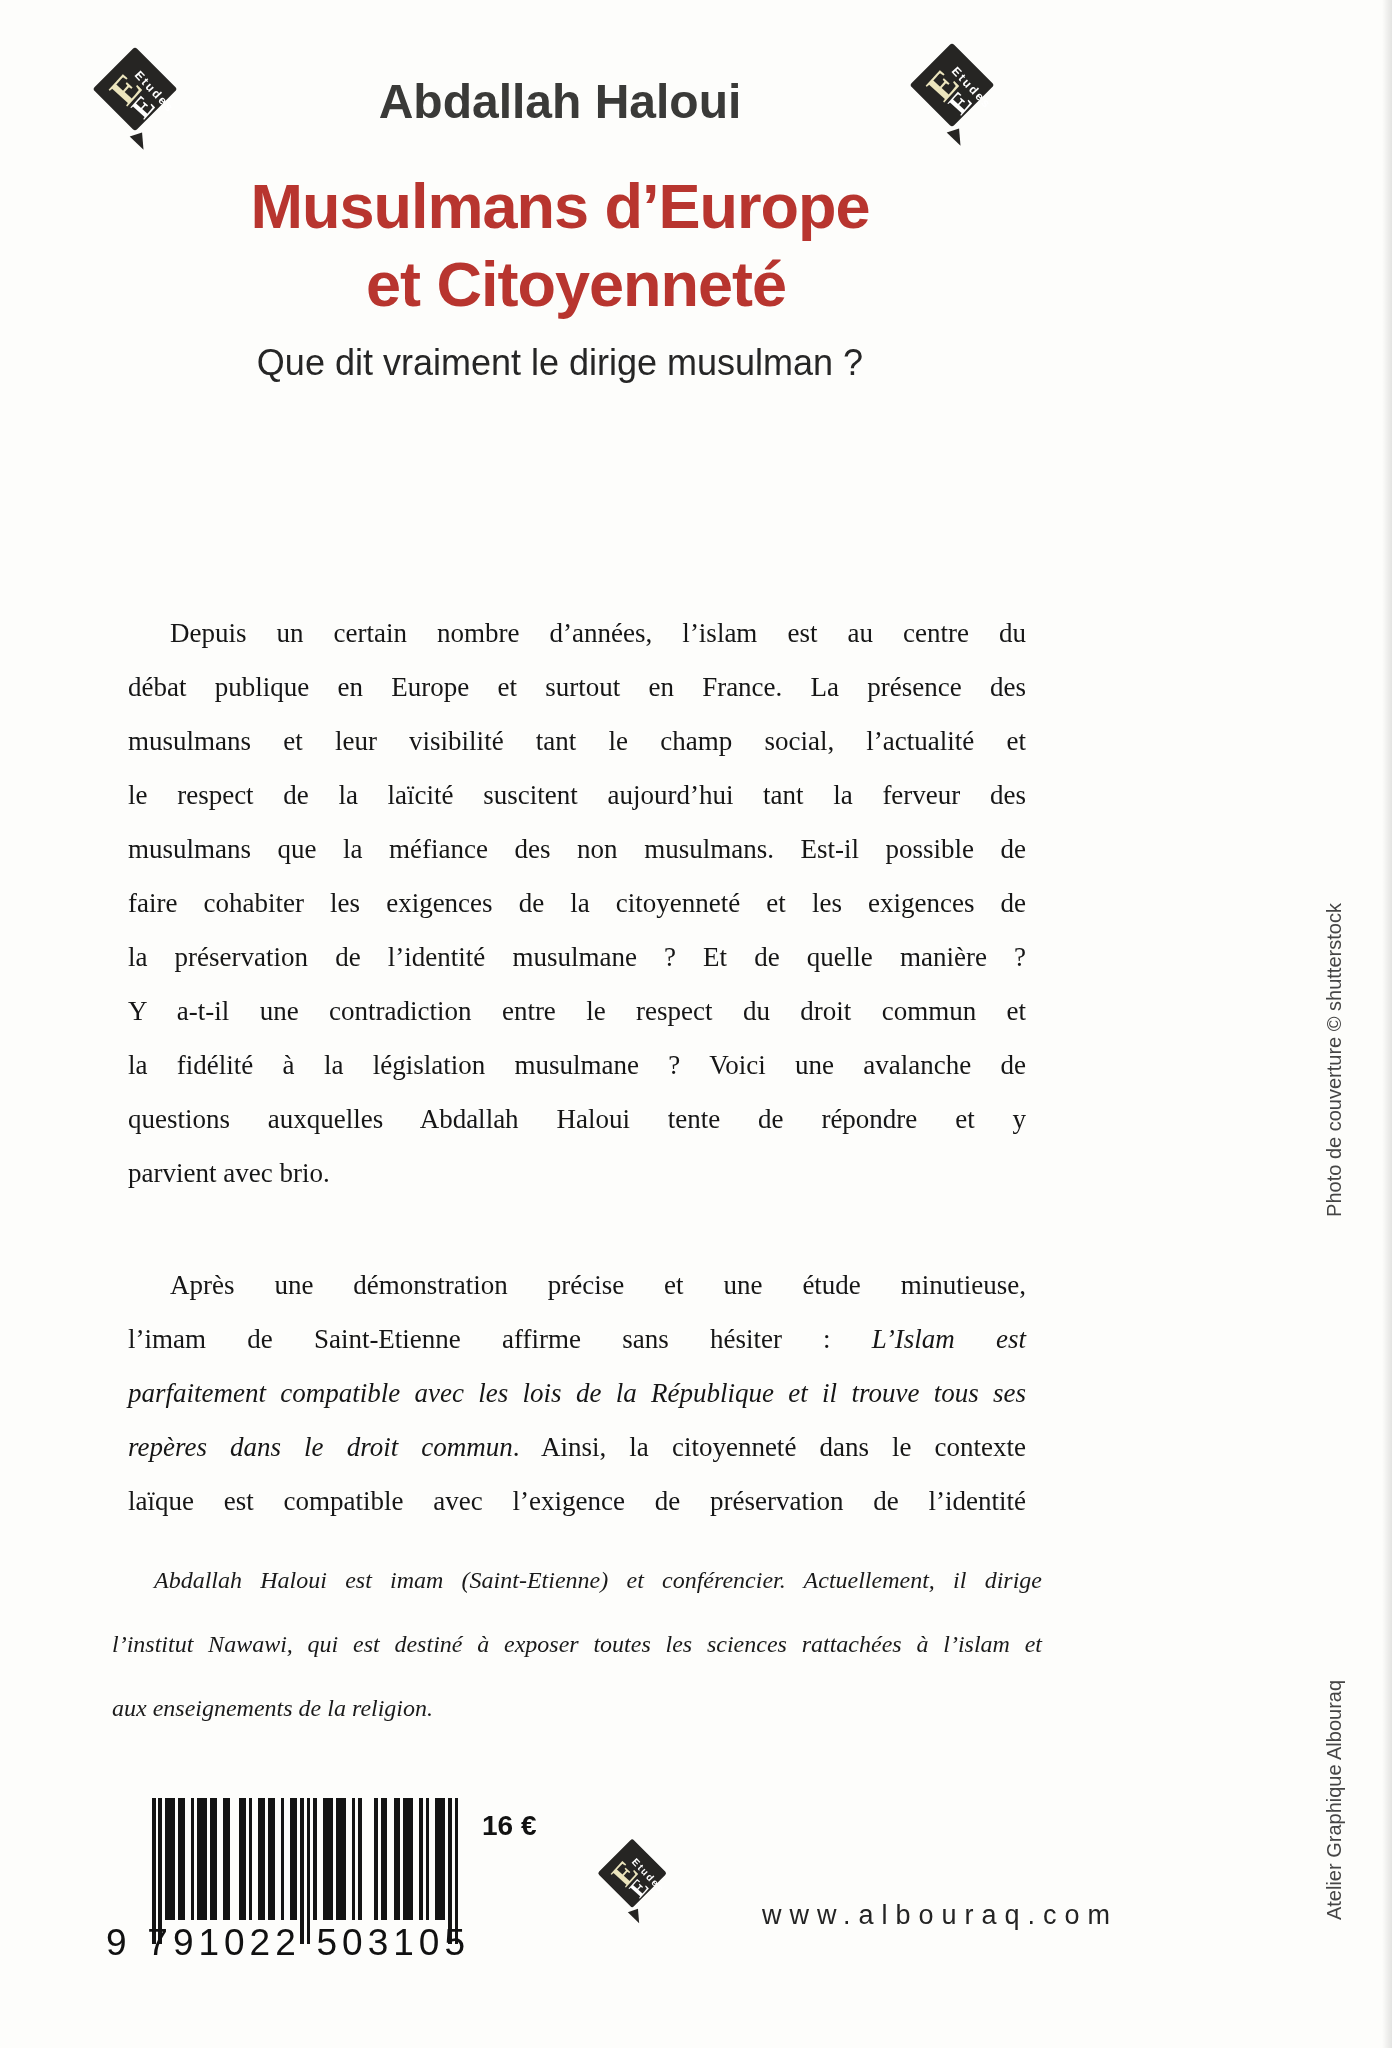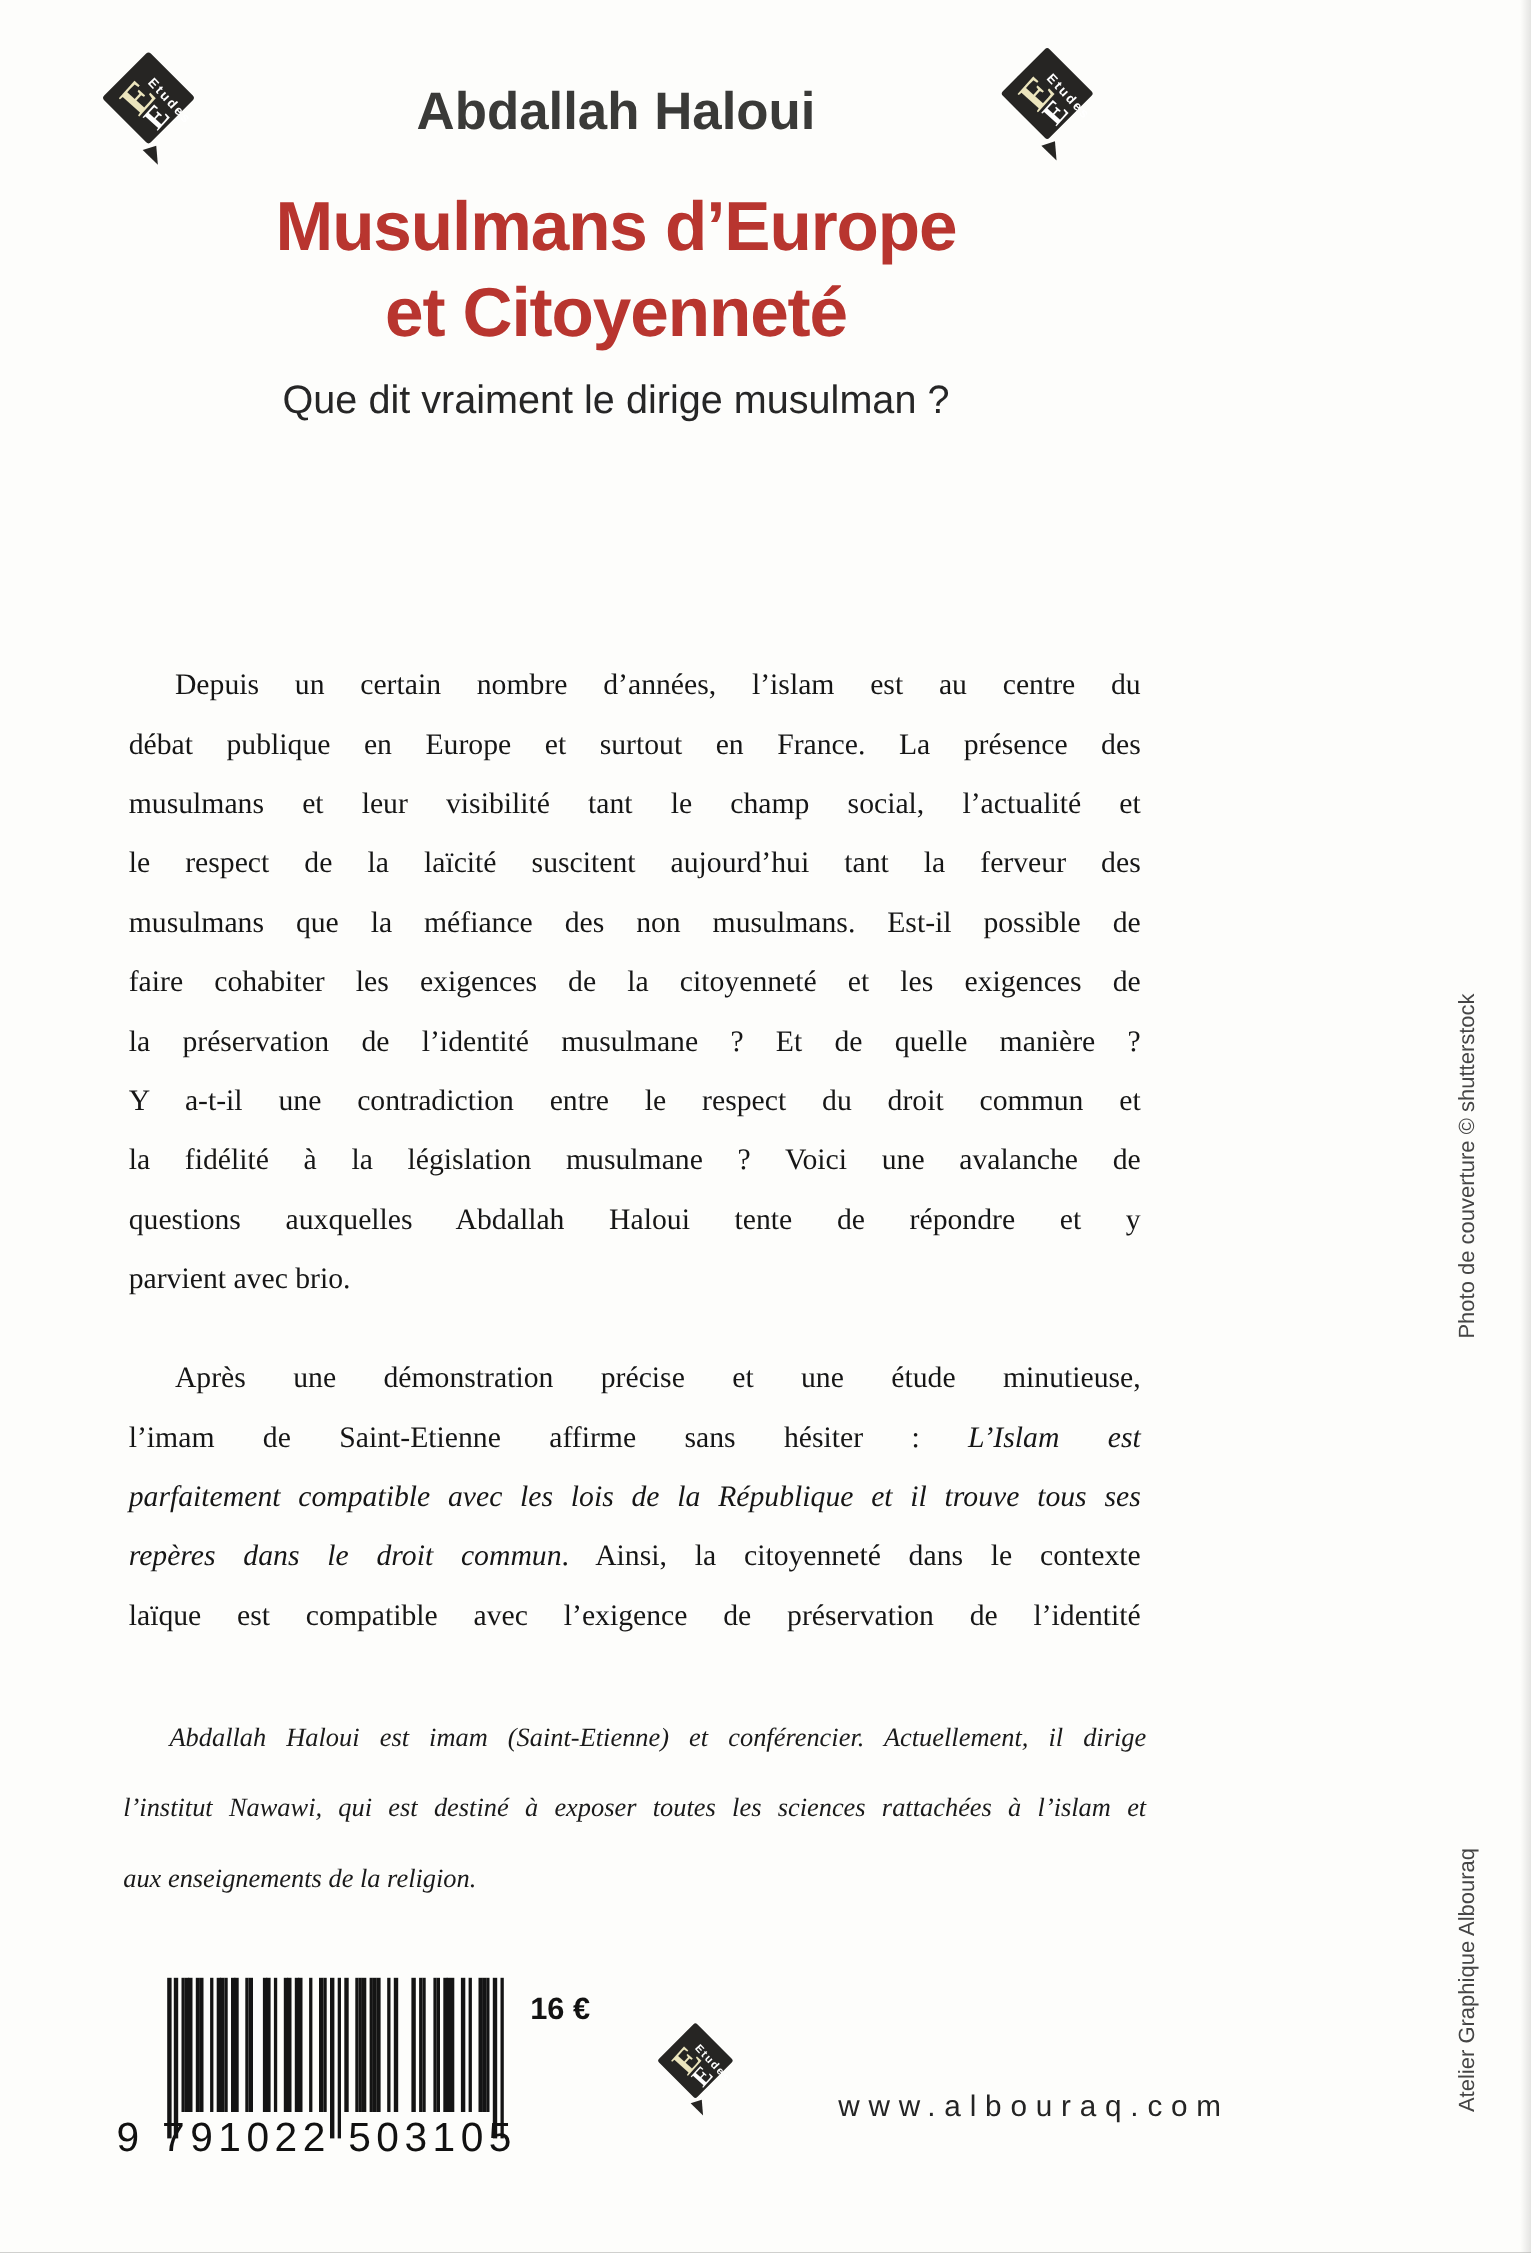--- a/index.html
+++ b/index.html
@@ -47,33 +47,33 @@
   #header { position: absolute; left: 0; top: 0; width: 1120px; text-align: center; }
   #author {
     position: absolute; left: 0; top: 74px; width: 100%;
     font-size: 48px; font-weight: 600; color: #3a3a38; letter-spacing: 0px;
   }
   .title-line {
     position: absolute; left: 0; width: 100%;
     font-size: 63px; font-weight: bold; letter-spacing: -1px;
   }
   #title-line1 { top: 170px; }
-  #title-line2 { top: 248px; }
+  #title-line2 { top: 248px; padding-left: 16px; }
   #subtitle {
     position: absolute; left: 0; top: 342px; width: 100%;
     font-size: 36px; color: #262626;
   }
 
   
   #body-text {
     position: absolute; left: 112px; top: 590px; width: 930px;
     font-family: "Liberation Serif", serif; font-size: 27px; line-height: 54px;
     color: #161616;
   }
-  .para { margin: 5px; }
+  .para { margin: 16px; }
   .para-gap { height: 26px; }
   .bline { text-align: justify; text-align-last: justify; }
   .bline.last { text-align-last: left; }
   .bline.indent { text-indent: 42px; }
   .it { font-style: italic; }
   #bio {
     position: absolute; left: 112px; top: 1548px; width: 930px;
     font-family: "Liberation Serif", serif; font-style: italic;
     font-size: 24px; line-height: 64px; color: #1a1a1a;
   }

